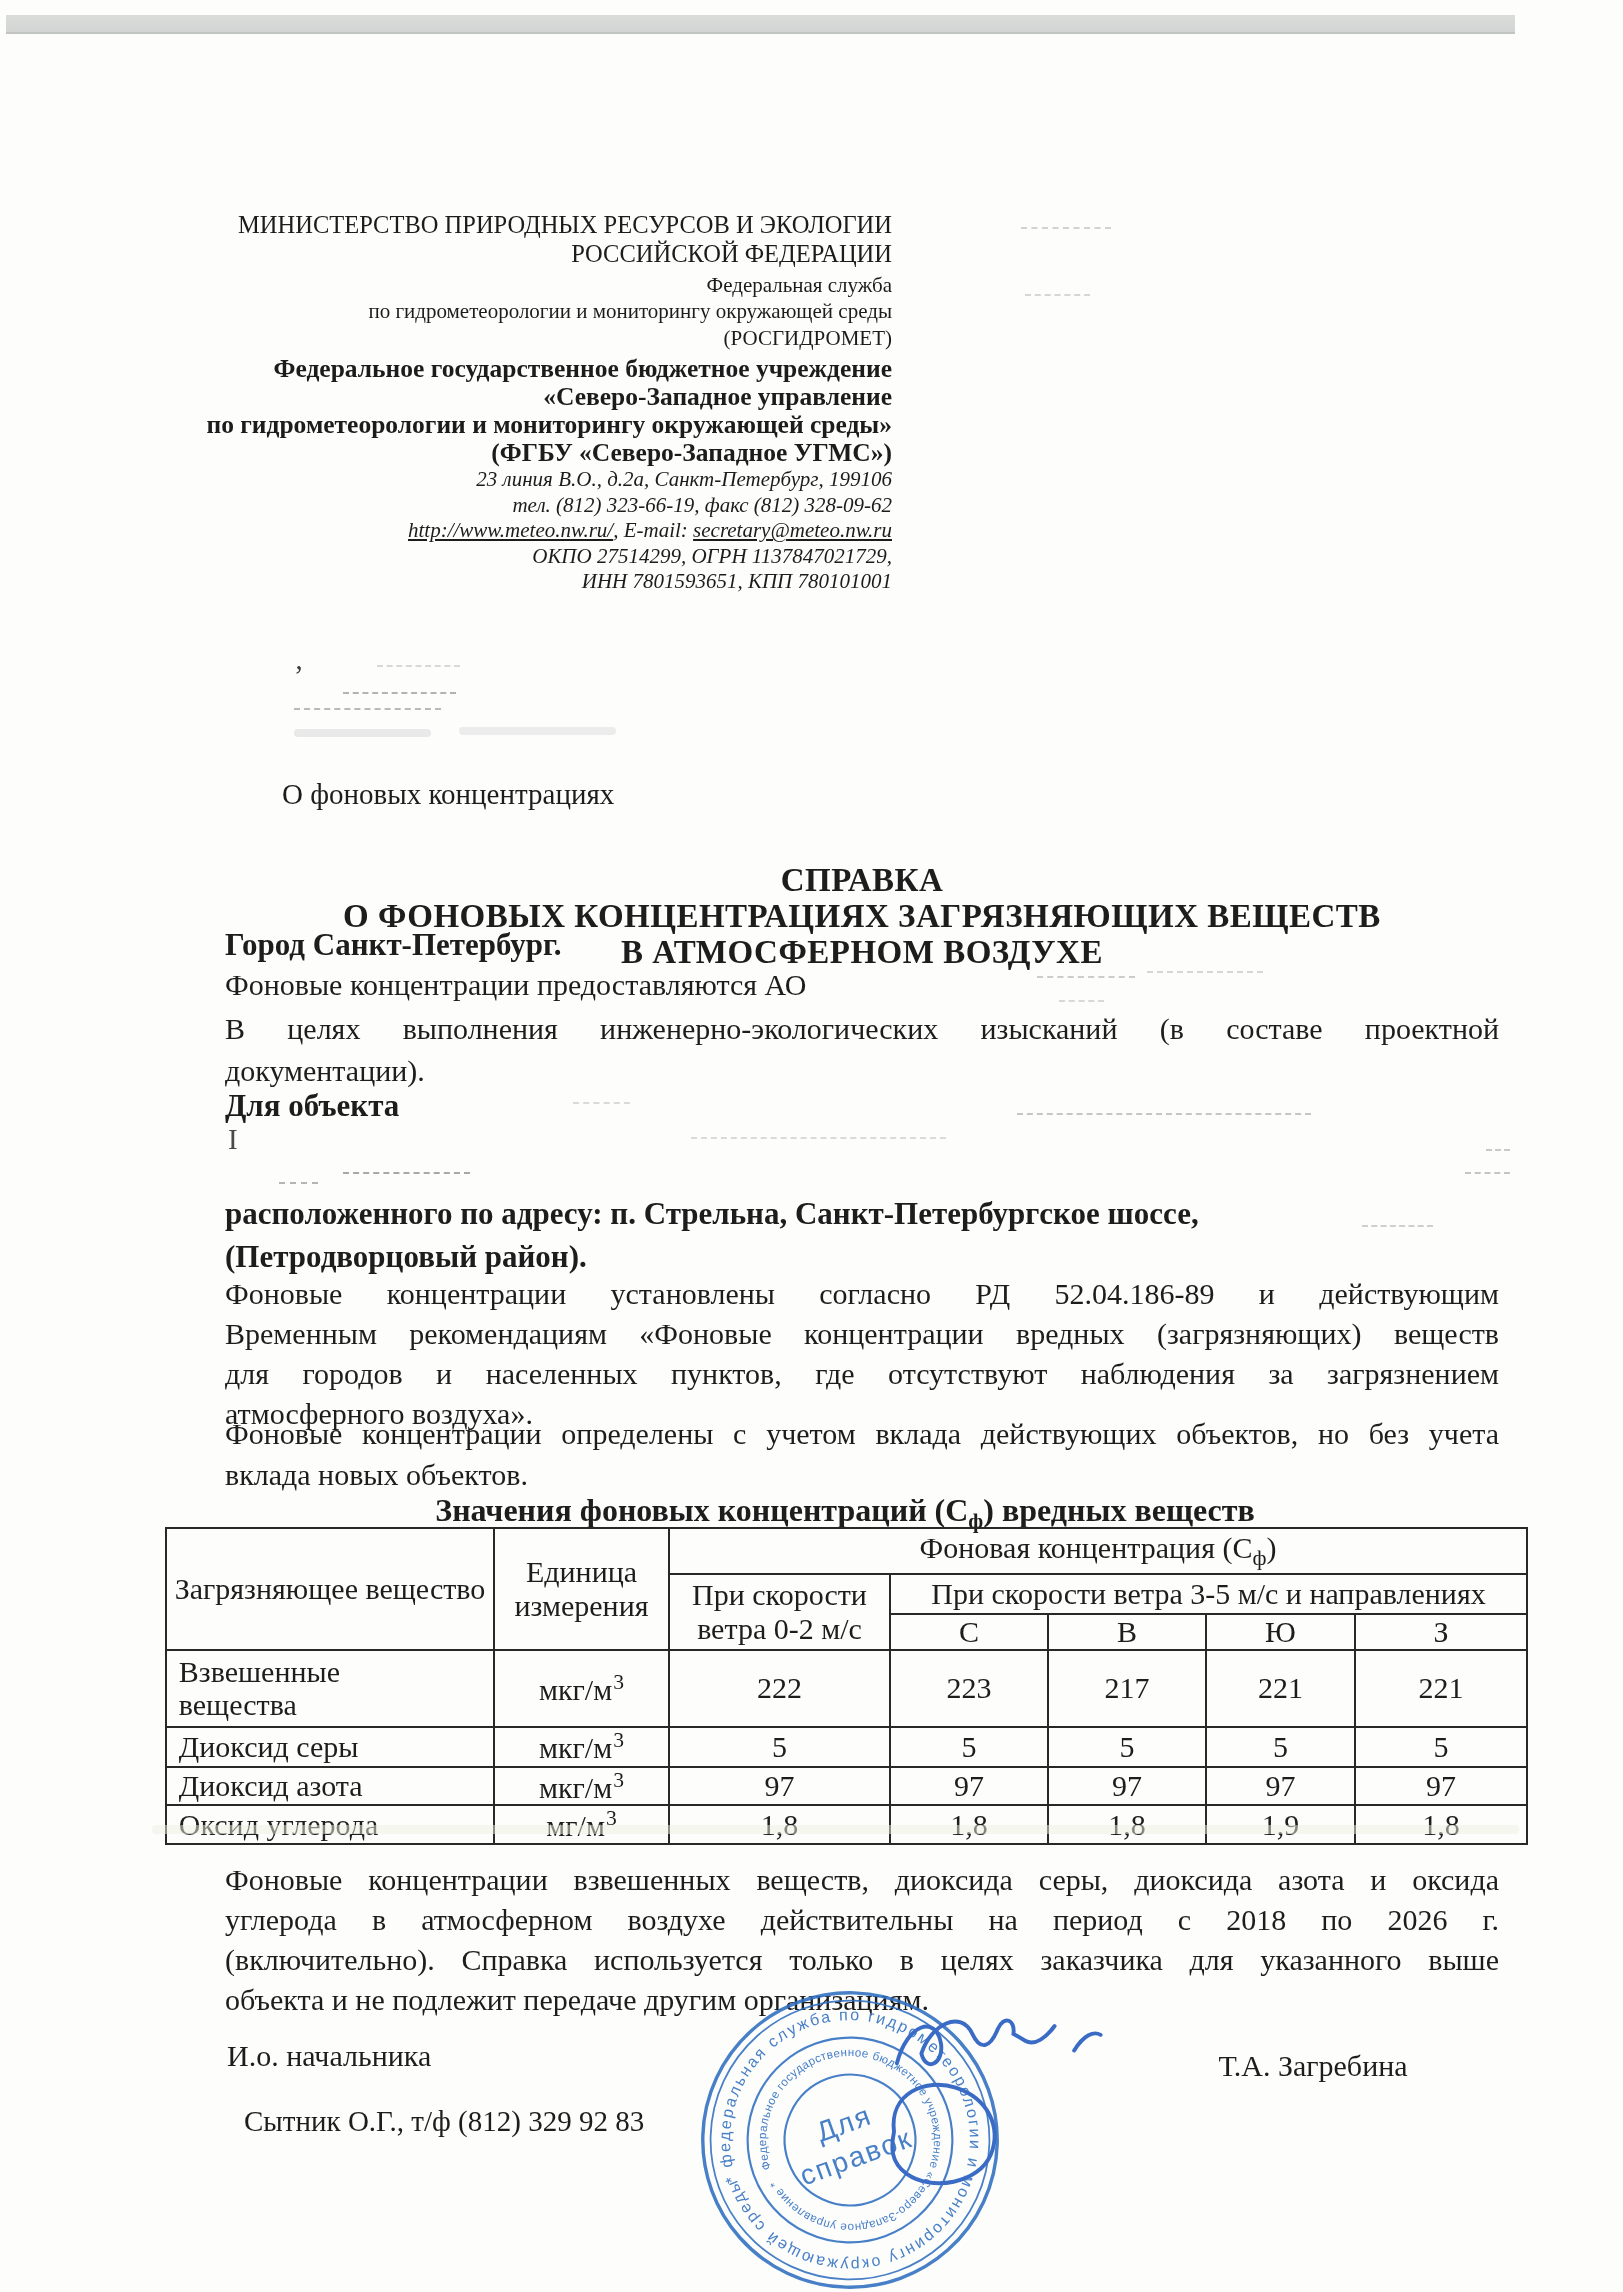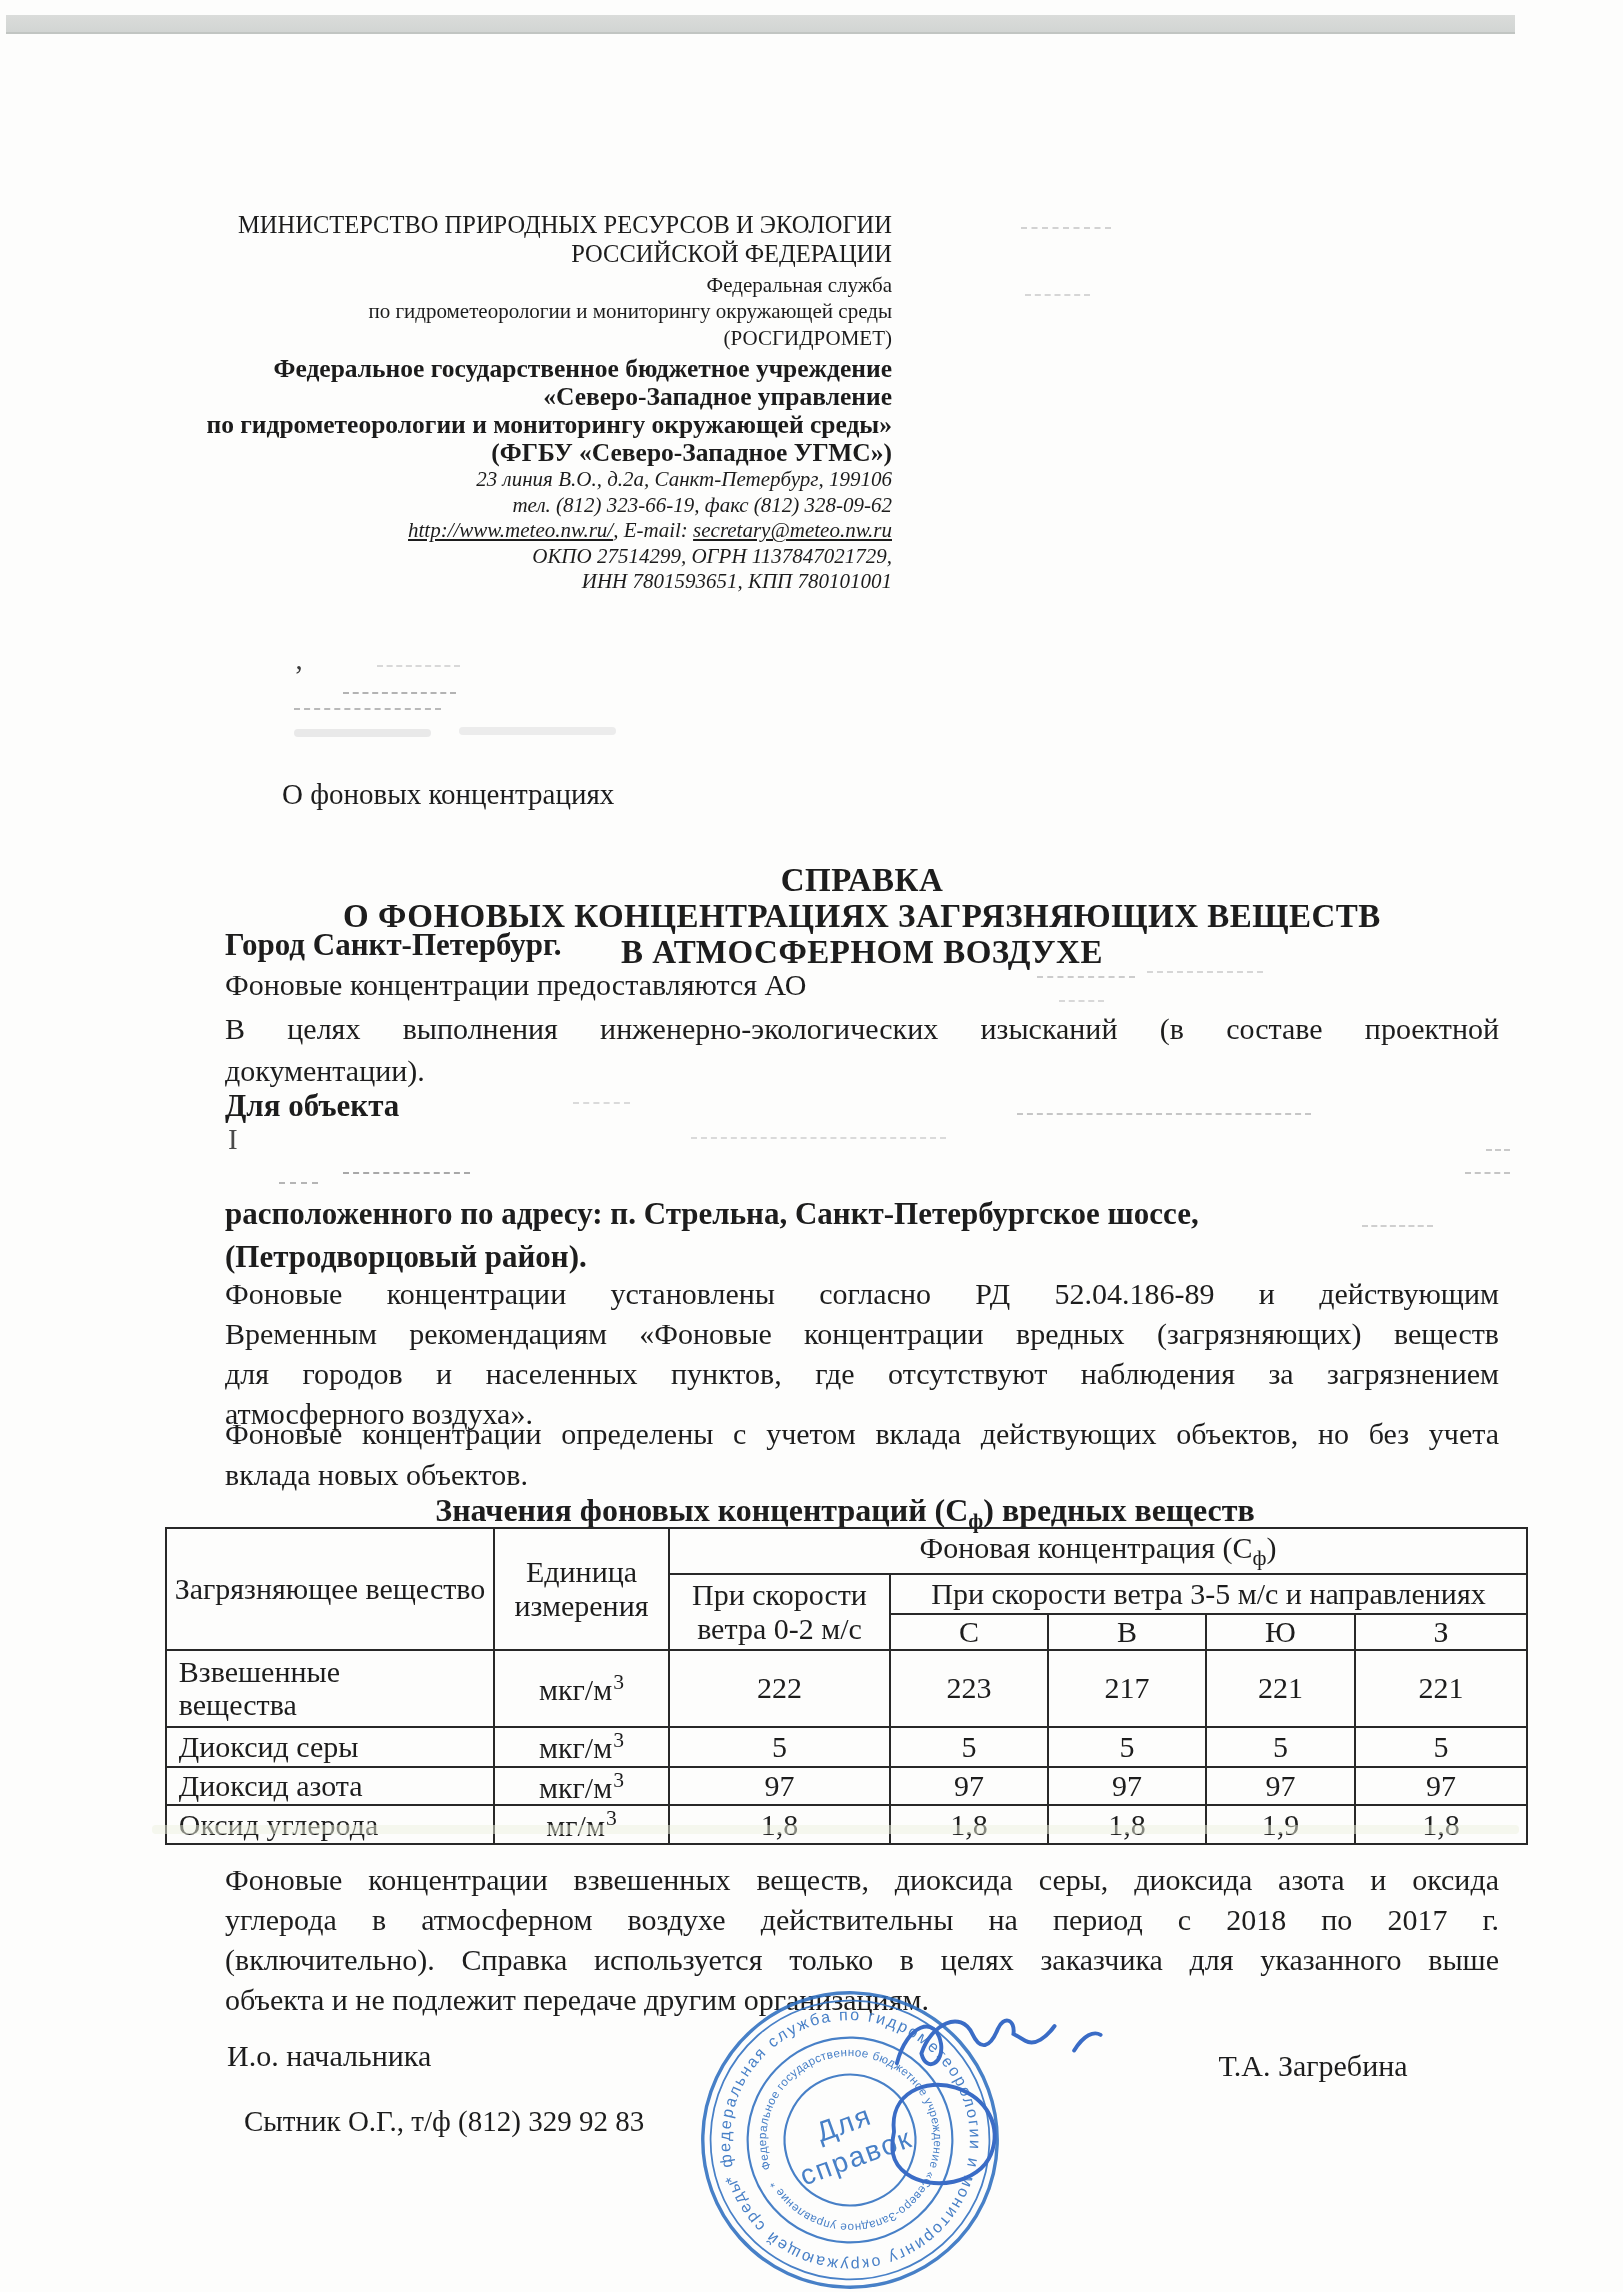--- a/index.html
+++ b/index.html
@@ -196,21 +196,21 @@
       <td>1,8</td>
       <td>1,9</td>
       <td>1,8</td>
     </tr>
   </tbody>
     </table>
   <div class="abs streak" style="left:152px;top:1825px;width:1367px;height:8.8px;"></div>
 
   <div class="abs lh41" style="left:225px;top:1860px;">
     <div class="jline">Фоновые концентрации взвешенных веществ, диоксида серы, диоксида азота и оксида</div>
-    <div class="jline">углерода в атмосферном воздухе действительны на период с 2018 по 2017 г.</div>
+    <div class="jline">углерода в атмосферном воздухе действительны на период с 2018 по 2026 г.</div>
     <div class="jline">(включительно). Справка используется только в целях заказчика для указанного выше</div>
     <div class="jline jlast">объекта и не подлежит передаче другим организациям.</div>
   </div>
 
   <div class="abs signline" style="left:227px;top:2039px;">И.о. начальника</div>
   <div class="abs signname" style="left:1166px;top:2049px;">Т.А. Загребина</div>
   <div class="abs contact" style="left:227px;top:2105px;">Сытник О.Г., т/ф (812) 329 92 83</div>
 
   <svg class="abs" style="left:694px;top:1984px;opacity:.88;" width="312" height="312" viewBox="0 0 320 320">
     <g transform="rotate(-20 160 160)" fill="none" stroke="#2f6fc0">

